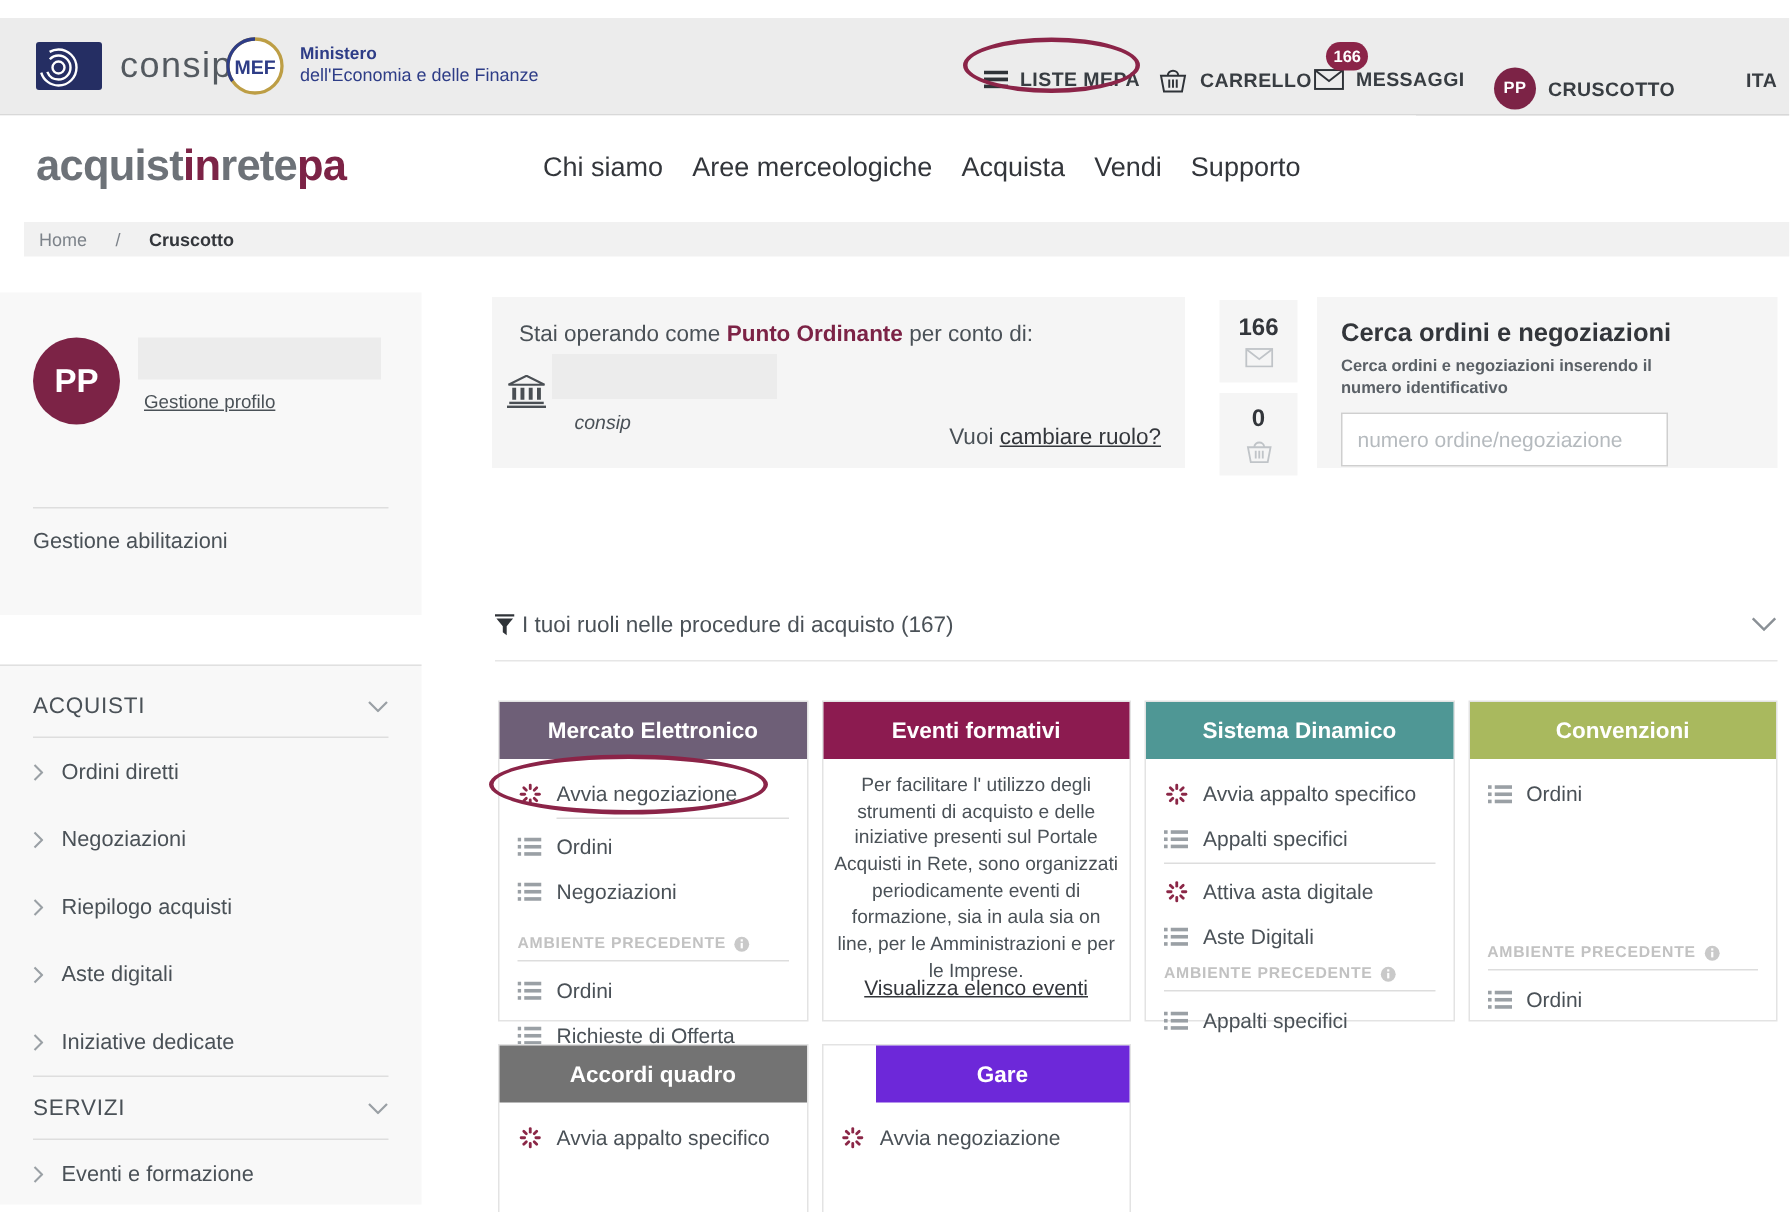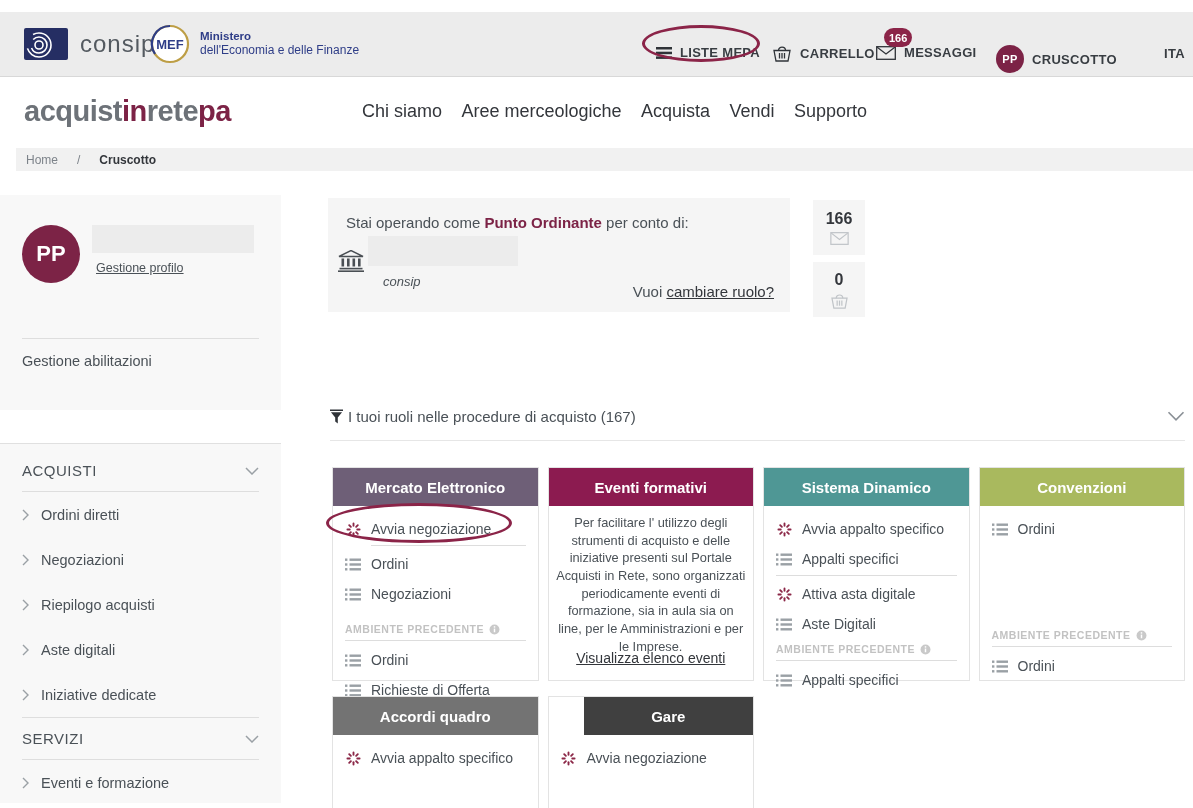--- a/index.html
+++ b/index.html
@@ -305,20 +305,25 @@
         <svg width="19" height="16" viewBox="0 0 20 17" fill="none" stroke="#c0c4c8" stroke-width="1.3">
           <path d="M2 5.5 H18 L16 16 H4 Z"></path>
           <path d="M6.5 5.5 C6.5 1 13.5 1 13.5 5.5"></path>
           <line x1="7.5" y1="8" x2="7.5" y2="13.5"></line>
           <line x1="10" y1="8" x2="10" y2="13.5"></line>
           <line x1="12.5" y1="8" x2="12.5" y2="13.5"></line>
         </svg>
       </span>
   </div>
 
+  <div class="ordsearch">
+    <div class="t">Cerca ordini e negoziazioni</div>
+    <div class="s">Cerca ordini e negoziazioni inserendo il numero identificativo</div>
+    <input type="text" placeholder="numero ordine/negoziazione" style="">
+  </div>
 
   <div class="roles">
     <span>
         <svg width="13" height="15" viewBox="0 0 14 15">
           <path d="M0 0 h14 v1.6 h-14 Z M1 3 h12 l-4.6 5.5 v6.5 l-2.8 -2.2 v-4.3 Z" fill="#2f3338"></path>
         </svg>
       </span>
     <span>I tuoi ruoli nelle procedure di acquisto (167)</span>
     <span class="chev">
         <svg width="18" height="10" viewBox="0 0 14 8" fill="none" stroke="#8a9096" stroke-width="1.3">
@@ -587,21 +592,21 @@
                   <line x1="10.8" y1="5.2" x2="12.6" y2="3.4"></line>
                 </g>
               </svg>
             </span>
             <span>Avvia appalto specifico</span>
           </div>
       </div>
     </div>
 
     <div class="card short">
-      <div class="card-h" style="background: #404040; margin-left: 35px;">Gare</div>
+      <div class="card-h" style="background: #6d28d9; margin-left: 35px;">Gare</div>
       <div class="card-b">
         <div class="ci">
             <span class="ic">
               <svg width="15" height="15" viewBox="0 0 16 16">
                 <g stroke="#8b2747" stroke-width="2" stroke-linecap="round">
                   <line x1="8" y1="1.5" x2="8" y2="4"></line>
                   <line x1="8" y1="12" x2="8" y2="14.5"></line>
                   <line x1="1.5" y1="8" x2="4" y2="8"></line>
                   <line x1="12" y1="8" x2="14.5" y2="8"></line>
                   <line x1="3.4" y1="3.4" x2="5.2" y2="5.2"></line>

